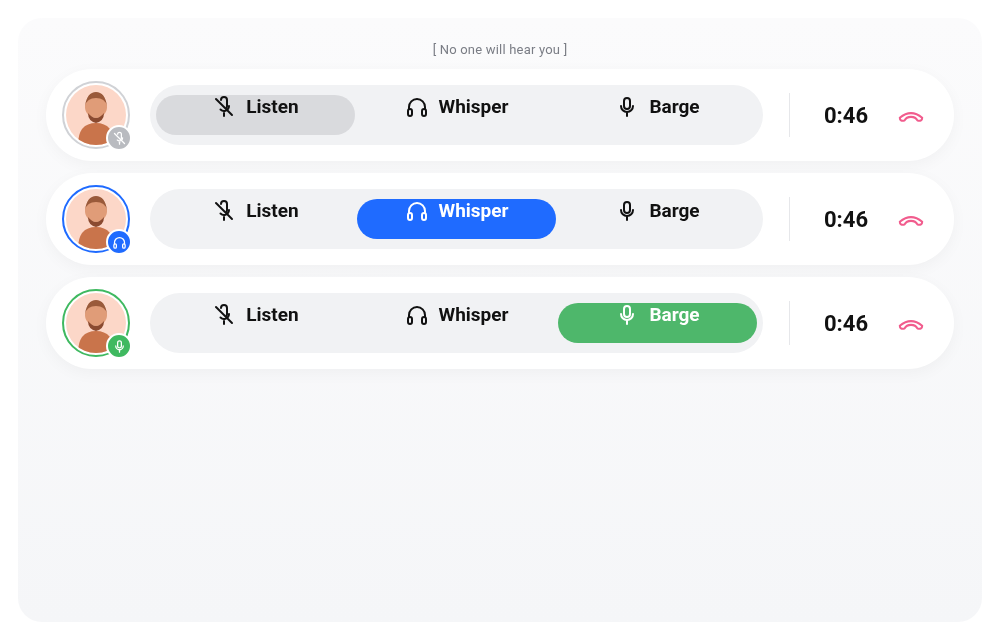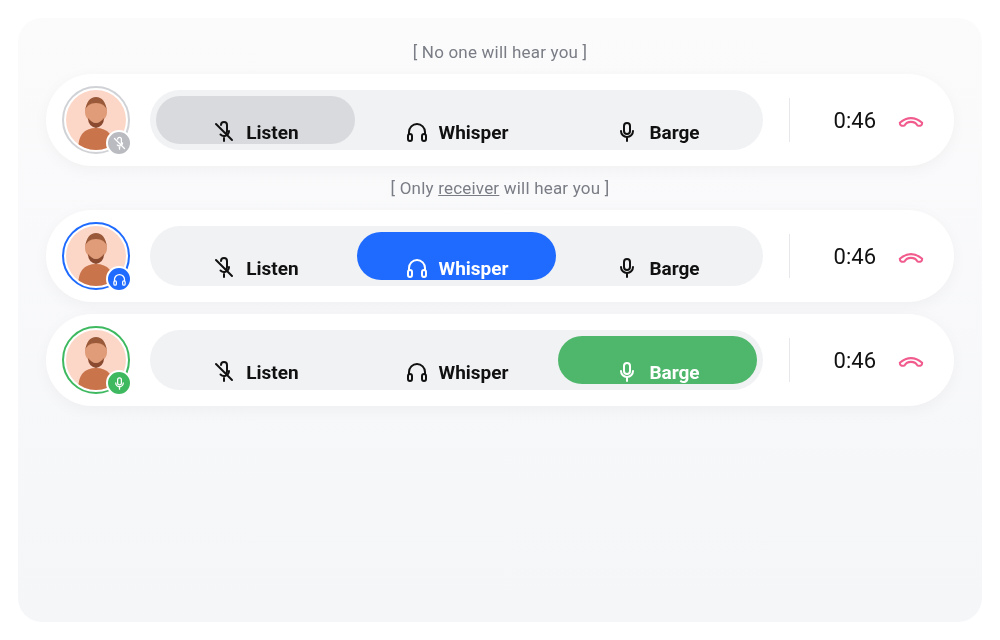--- a/index.html
+++ b/index.html
@@ -17,21 +17,21 @@
     border-radius: 24px;
     background: linear-gradient(to bottom, #fbfbfc, #f5f6f8);
     padding: 24px 28px;
     display: flex;
     flex-direction: column;
     gap: 12px;
   }
   .caption {
     text-align: center;
     color: #7a7d85;
-    font-size: 17px;
+    font-size: 13px;
     letter-spacing: 0.2px;
   }
   .caption .uline { text-decoration: underline; }
   .card {
     background: #fff;
     border-radius: 999px;
     height: 92px;
     display: flex;
     align-items: center;
     padding: 0 28px 0 16px;
@@ -78,24 +78,24 @@
     background: #f1f2f4;
     border-radius: 999px;
     height: 60px;
     display: flex;
     align-items: center;
     padding: 6px;
     gap: 2px;
   }
   .seg {
     flex: 1;
-    height: 48px;
+    height: 40px;
     border-radius: 999px;
     display: flex;
-    align-items: flex-end;
+    align-items: flex-start;
     justify-content: center;
     gap: 10px;
     font-weight: 700;
     font-size: 19px;
     color: #111;
     cursor: pointer;
     user-select: none;
   }
   .seg svg { width: 24px; height: 24px; }
   .sel-listen { background: #d9dadd; }
@@ -104,24 +104,24 @@
   .sel-barge { background: #4eb76b; color: #fff; }
   .sel-barge svg { stroke: #fff; }
   .divider {
     width: 1px;
     height: 44px;
     background: #e6e7ea;
     margin: 0 6px;
   }
   .timer {
     font-size: 22px;
-    font-weight: 400;
+    font-weight: 700;
     color: #111;
     min-width: 60px;
-    text-align: right;
+    text-align: center;
   }
   .hangup {
     width: 30px;
     display: flex;
     align-items: center;
     justify-content: center;
     cursor: pointer;
   }
   .hangup svg { width: 28px; height: 18px; }
 </style>
@@ -180,23 +180,20 @@
     </div>
     <div class="divider"></div>
     <div class="timer">0:46</div>
     <div class="hangup">
       <svg viewBox="0 0 30 18">
         <path d="M3 12 Q15 2 27 12 Q27 16 22 15 Q20 11 15 11 Q10 11 8 15 Q3 16 3 12 Z" fill="none" stroke="#f15c8d" stroke-width="2.2" stroke-linejoin="round"></path>
       </svg>
     </div>
   </div>
 
-  <div class="caption">
-    <span>[ Only </span><span class="uline">receiver</span><span> will hear you ]</span>
-  </div>
   <div class="card">
     <div class="avatar-wrap">
       <div class="avatar-ring" style="border-color:#1f6bff"></div>
       <div class="avatar">
         <svg viewBox="0 0 60 60">
           <circle cx="30" cy="22" r="11" fill="#e09c78"></circle>
           <path d="M30 13 q-9 0 -11 8 q2 -14 11 -14 q9 0 11 14 q-2 -8 -11 -8" fill="#9a5a3a"></path>
           <path d="M22 28 q8 10 16 0 q0 8 -8 10 q-8 -2 -8 -10" fill="#8a4a30"></path>
           <path d="M12 60 q0 -22 18 -22 q18 0 18 22 z" fill="#c9744b"></path>
         </svg>

